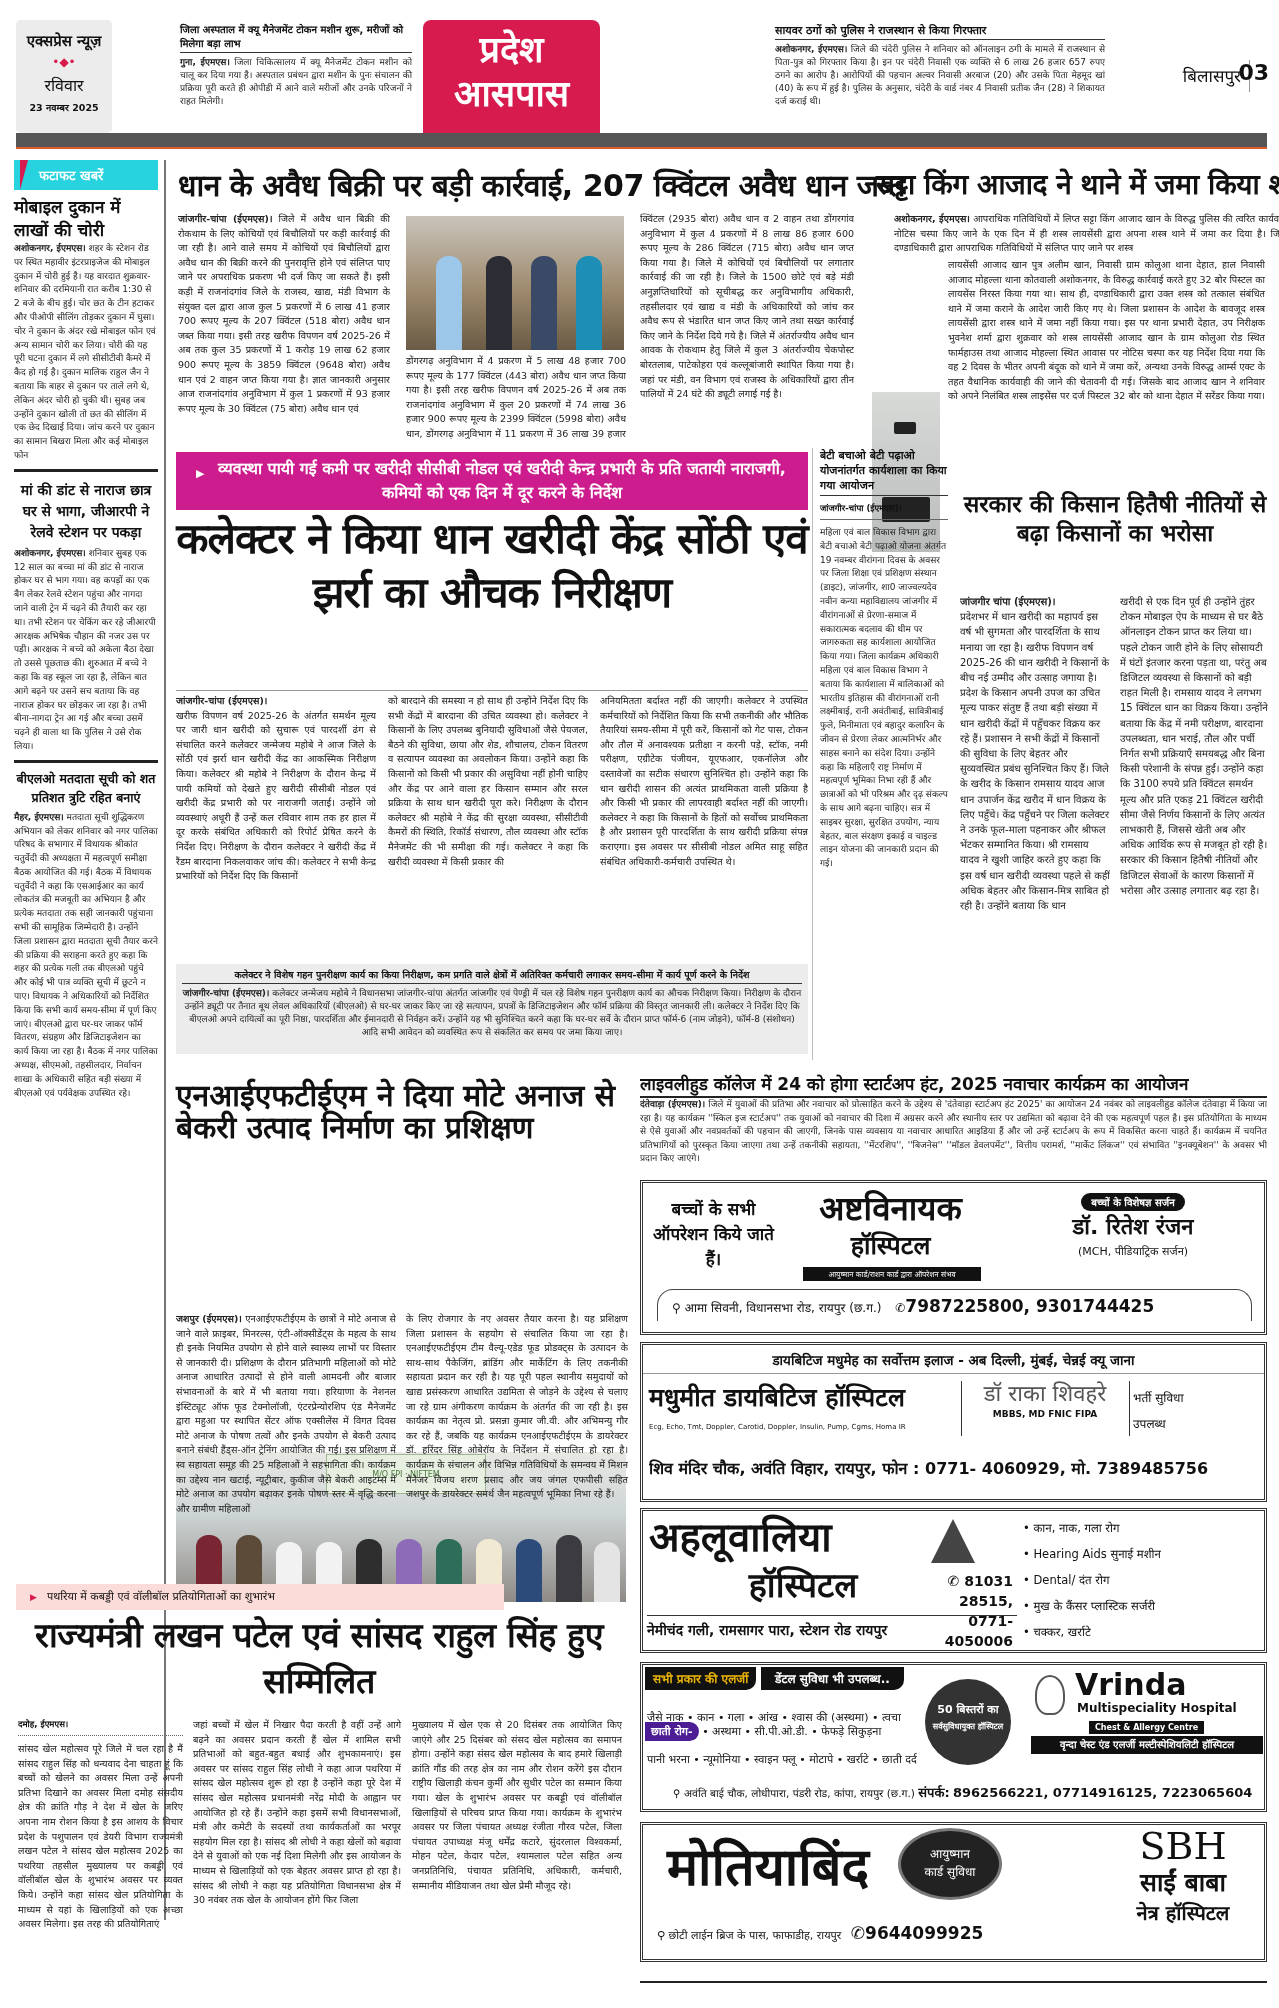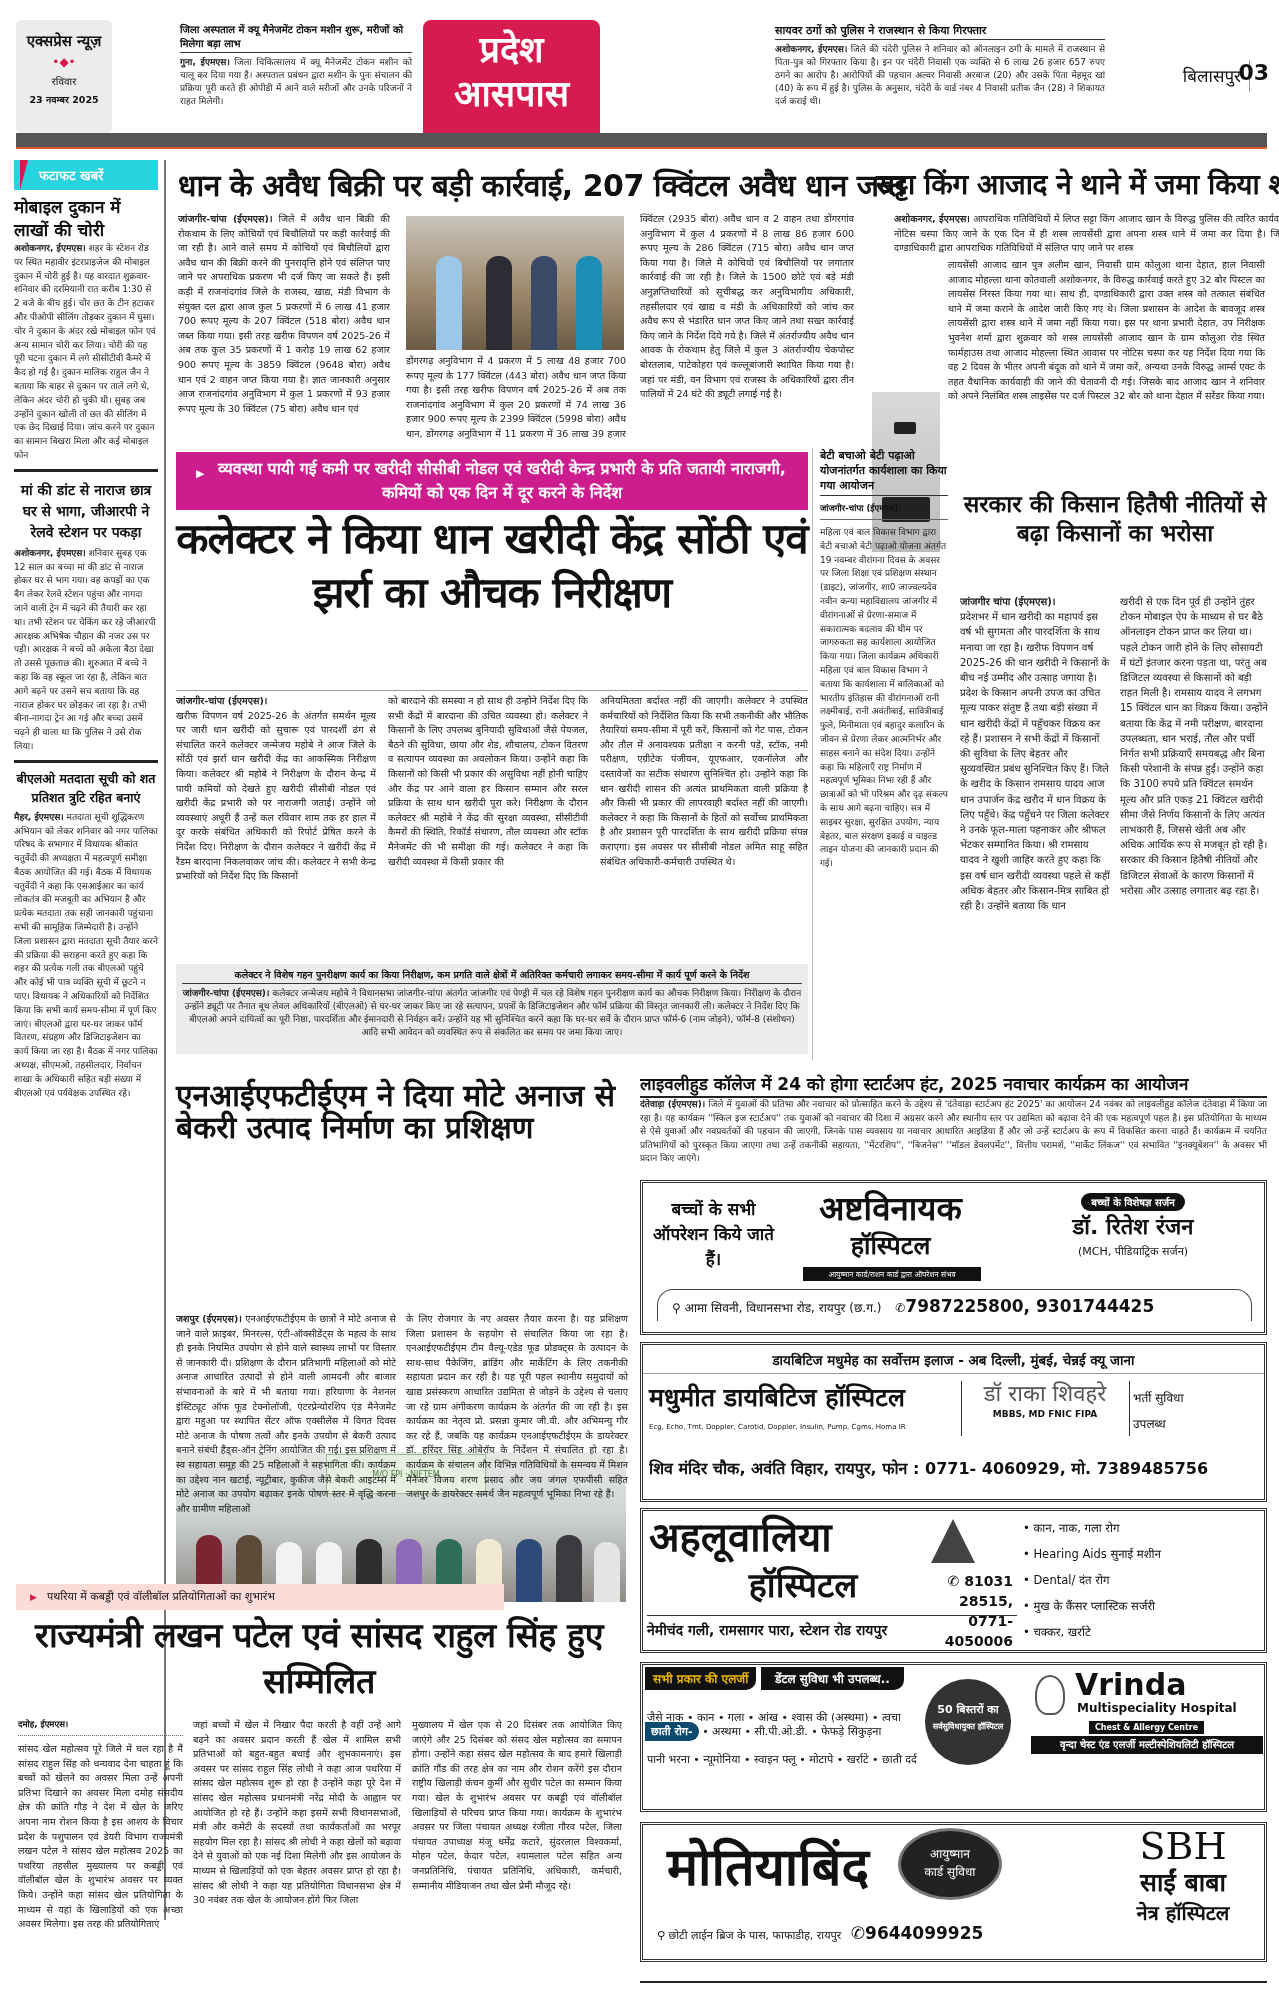--- a/index.html
+++ b/index.html
@@ -5,21 +5,21 @@
 *{box-sizing:border-box;margin:0;padding:0}
 body{width:1279px;height:2008px;background:#fff;font-family:"DejaVu Sans","Liberation Sans",sans-serif;color:#111;position:relative;overflow:hidden}
 .abs{position:absolute}
 .txt{font-size:9.5px;line-height:14.6px;text-align:justify;color:#222}
 .txt b,.dl{font-weight:bold}
 .sm{font-size:9px;line-height:13.8px}
 
 #masthead-box{left:16px;top:20px;width:96px;height:113px;background:#ececec;border-radius:5px;text-align:center;padding-top:10px}
 #masthead-box .name{font-size:15px;font-weight:bold}
 #masthead-box .orn{color:#d8194c;font-size:12px;margin:5px 0}
-#masthead-box .day{font-size:10px}
+#masthead-box .day{font-size:16px}
 #masthead-box .date{font-size:9.5px;margin-top:5px;font-weight:bold}
 #section-box{left:423px;top:20px;width:177px;height:113px;background:#d81b4f;border-radius:8px 8px 0 0;color:#fff;text-align:center;font-weight:bold;font-size:36px;line-height:44px;padding-top:8px}
 #header-bar{left:16px;top:133px;width:1251px;height:16px;background:#555;border-bottom:2px solid #e05a2b}
 .hd-head{font-size:11px;font-weight:bold;border-bottom:1.5px solid #333;padding-bottom:2px;margin-bottom:3px}
 #city{right:38px;top:64px;font-size:17px}
 #city-sep{right:29px;top:60px;width:1px;height:32px;background:#999}
 #page-num{right:10px;top:60px;font-size:22px;font-weight:bold}
 
 #col-left{left:14px;top:160px;width:152px;height:1760px;border-right:2px solid #777}
 .fatafat{background:#27d3df;color:#fff;font-weight:bold;font-size:13px;padding:6px 0 6px 25px;position:relative;margin-bottom:6px}
@@ -223,35 +223,39 @@
     <li>• <span>मुख के कैंसर प्लास्टिक सर्जरी</span></li>
     <li>• <span>चक्कर, खर्राटे</span></li>
   </ul>
 </div>
 
 <div class="abs ad" style="left:640px;top:1662px;width:627px;height:150px">
   <div style="position:absolute;left:2px;top:2px;background:#111;color:#eab308;font-size:12px;font-weight:bold;padding:3px 8px;border-radius:0 0 10px 0">सभी प्रकार की एलर्जी</div>
   <div style="position:absolute;left:118px;top:2px;background:#111;color:#fff;font-size:12px;font-weight:bold;padding:3px 14px;border-radius:0 0 10px 0">डेंटल सुविधा भी उपलब्ध..</div>
   <div style="position:absolute;left:4px;top:44px;font-size:11px;white-space:nowrap">जैसे नाक • कान • गला • आंख • श्वास की (अस्थमा) • त्वचा</div>
   <div style="position:absolute;left:2px;top:58px;font-size:11px;white-space:nowrap">
-    <span style="background:#0c4a6e;color:#fff;font-weight:bold;padding:3px 6px;border-radius:0 10px 10px 0">छाती रोग-</span>
+    <span style="background:#4c1d95;color:#fff;font-weight:bold;padding:3px 6px;border-radius:0 10px 10px 0">छाती रोग-</span>
     <span>• अस्थमा  • सी.पी.ओ.डी. • फेफड़े सिकुड़ना</span>
   </div>
   <div style="position:absolute;left:4px;top:86px;font-size:11px;white-space:nowrap">पानी भरना • न्यूमोनिया • स्वाइन फ्लू • मोटापे • खर्राटे • छाती दर्द</div>
   <div style="position:absolute;left:282px;top:14px;width:86px;height:86px;border-radius:50%;background:#333;color:#fff;text-align:center;font-size:11px;font-weight:bold;padding-top:22px;line-height:17px">
     <div>50 बिस्तरों का</div>
     <div style="font-size:8px">सर्वसुविधायुक्त हॉस्पिटल</div>
   </div>
   <div style="position:absolute;left:384px;top:4px;width:236px">
     <div style="position:absolute;left:8px;top:6px;width:30px;height:40px;border:2px solid #555;border-radius:50% 50% 40% 40%"></div>
     <div style="margin-left:48px;font-size:30px;font-weight:bold;line-height:32px">Vrinda</div>
     <div style="margin-left:50px;font-size:12px;font-weight:bold">Multispeciality Hospital</div>
     <div style="margin-left:62px;margin-top:4px;display:inline-block;background:#111;color:#fff;font-size:8px;font-weight:bold;padding:2px 6px">Chest &amp; Allergy Centre</div>
     <div style="margin-left:4px;margin-top:2px;background:#111;color:#fff;font-size:10px;font-weight:bold;text-align:center;padding:2px 4px;line-height:14px">वृन्दा चेस्ट एंड एलर्जी मल्टीस्पेशियलिटी हॉस्पिटल</div>
   </div>
+  <div style="position:absolute;left:30px;top:118px;font-size:10.5px;white-space:nowrap">
+    <span>⚲</span> <span>अवंति बाई चौक, लोधीपारा, पंडरी रोड, कांपा, रायपुर (छ.ग.)</span>
+    <b style="font-size:13px">संपर्क:</b> <b style="font-size:13px">8962566221, 07714916125, 7223065604</b>
+  </div>
 </div>
 
 <div class="abs ad" style="left:640px;top:1822px;width:627px;height:140px">
   <div style="position:absolute;left:10px;top:0;width:230px;font-size:52px;font-weight:bold;line-height:84px;text-align:center">मोतियाबिंद</div>
   <div style="position:absolute;left:258px;top:6px;width:98px;height:66px;border-radius:50%;background:#222;color:#fff;text-align:center;font-size:12px;line-height:18px;padding-top:14px;box-shadow:0 0 0 3px #777">
     <div>आयुष्मान</div>
     <div>कार्ड सुविधा</div>
   </div>
   <div style="position:absolute;left:14px;top:98px;font-size:11px;white-space:nowrap">
     <span>⚲</span> <span>छोटी लाईन ब्रिज के पास, फाफाडीह, रायपुर</span>

